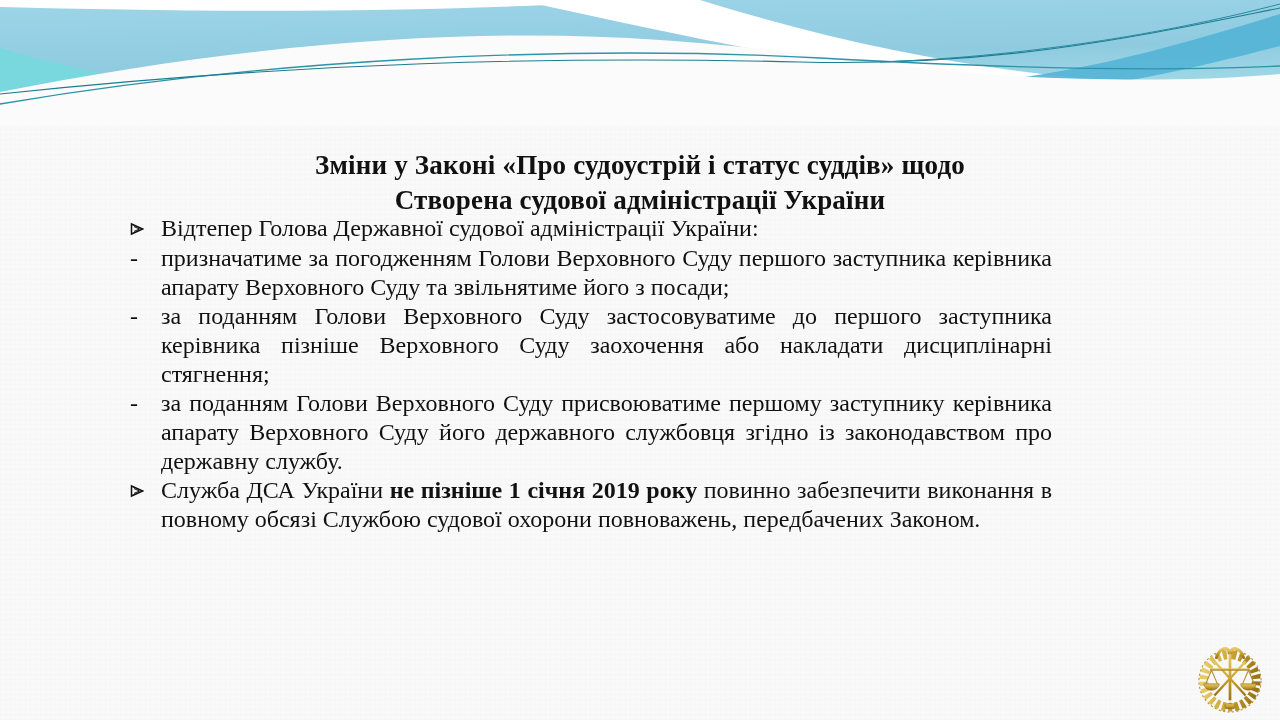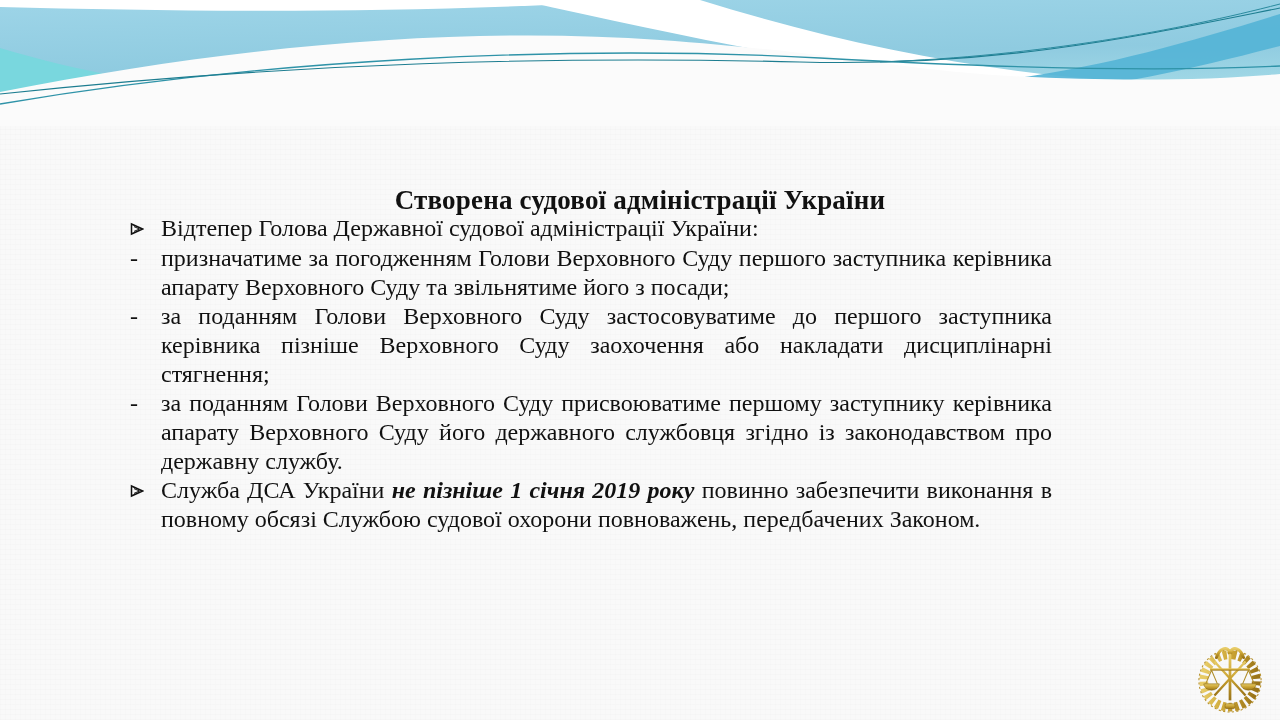--- a/index.html
+++ b/index.html
@@ -25,21 +25,21 @@
     letter-spacing:0.2px;
   }
   .content{
     position:absolute;top:214px;left:130px;width:922px;
     font-size:24px;line-height:29px;
   }
   .item{display:flex;align-items:flex-start;}
   .marker{flex:none;width:31px;line-height:29px;}
   .marker svg{margin-top:7px;}
   .text{flex:1;text-align:justify;}
-  .b{font-weight:bold;font-style:italic;}
+  .b{font-weight:bold;}
   .logo{position:absolute;right:13px;bottom:7px;width:74px;height:68px;display:block;}
 </style>
 </head>
 <body>
 
 <div class="slide">
 
   <svg class="header-wave" viewBox="0 0 1280 126" preserveAspectRatio="none" aria-hidden="true">
     <defs>
       <linearGradient id="blueGrad" x1="0" y1="0" x2="0.25" y2="1">
@@ -60,21 +60,21 @@
     <path d="M930,86 C1060,80 1170,48 1280,14 L1280,46 C1180,72 1080,96 950,98 Z" fill="#55b4d6" opacity="0.92"></path>
 
     <path d="M0,92 C240,44 470,26 660,40 C850,54 900,70 1010,76 C1120,82 1210,80 1280,74 L1280,127 L0,127 Z" fill="#fbfbfb"></path>
 
     <path d="M0,104 C260,60 560,44 820,58 C1000,68 1160,72 1280,66" fill="none" stroke="#2f93a8" stroke-width="1.3"></path>
     <path d="M0,94 C300,62 560,56 800,62 C1000,67 1140,36 1280,8" fill="none" stroke="#1d7d90" stroke-width="1.1"></path>
     <path d="M880,62 C1040,56 1180,30 1280,4" fill="none" stroke="#2a8a9e" stroke-width="1"></path>
   </svg>
 
   <h1 class="title">
-    <br>
+    <span>Зміни у Законі «Про судоустрій і статус суддів» щодо</span><br>
     <span>Створена судової адміністрації України</span>
   </h1>
 
   <div class="content" id="bullet-list">
       <div class="item">
         <span class="marker"><svg width="14" height="16" viewBox="0 0 14 16">
             <path d="M1.5 3 L12.5 8 L1.5 13 Z" fill="none" stroke="#111" stroke-width="1.5" stroke-linejoin="miter"></path>
             <path d="M4 5.6 L9.4 8 L4 10.4" fill="none" stroke="#111" stroke-width="1"></path>
           </svg></span>
         <div class="text"><span>Відтепер Голова Державної судової адміністрації України:</span></div>

